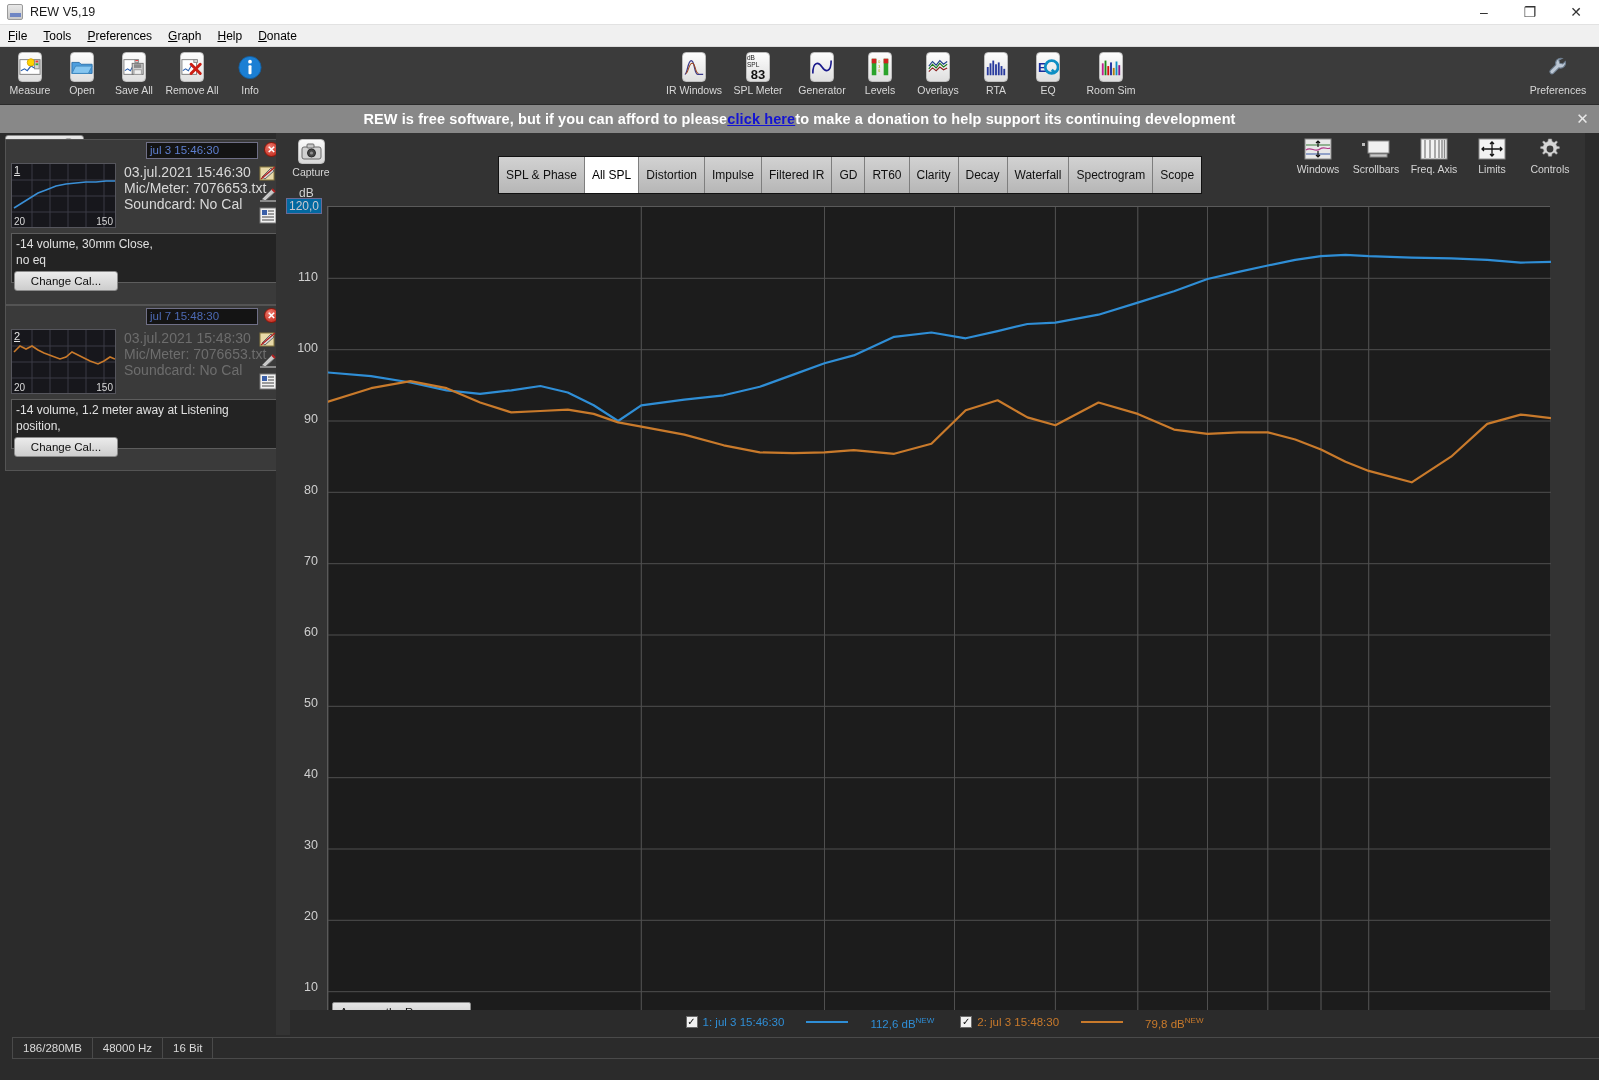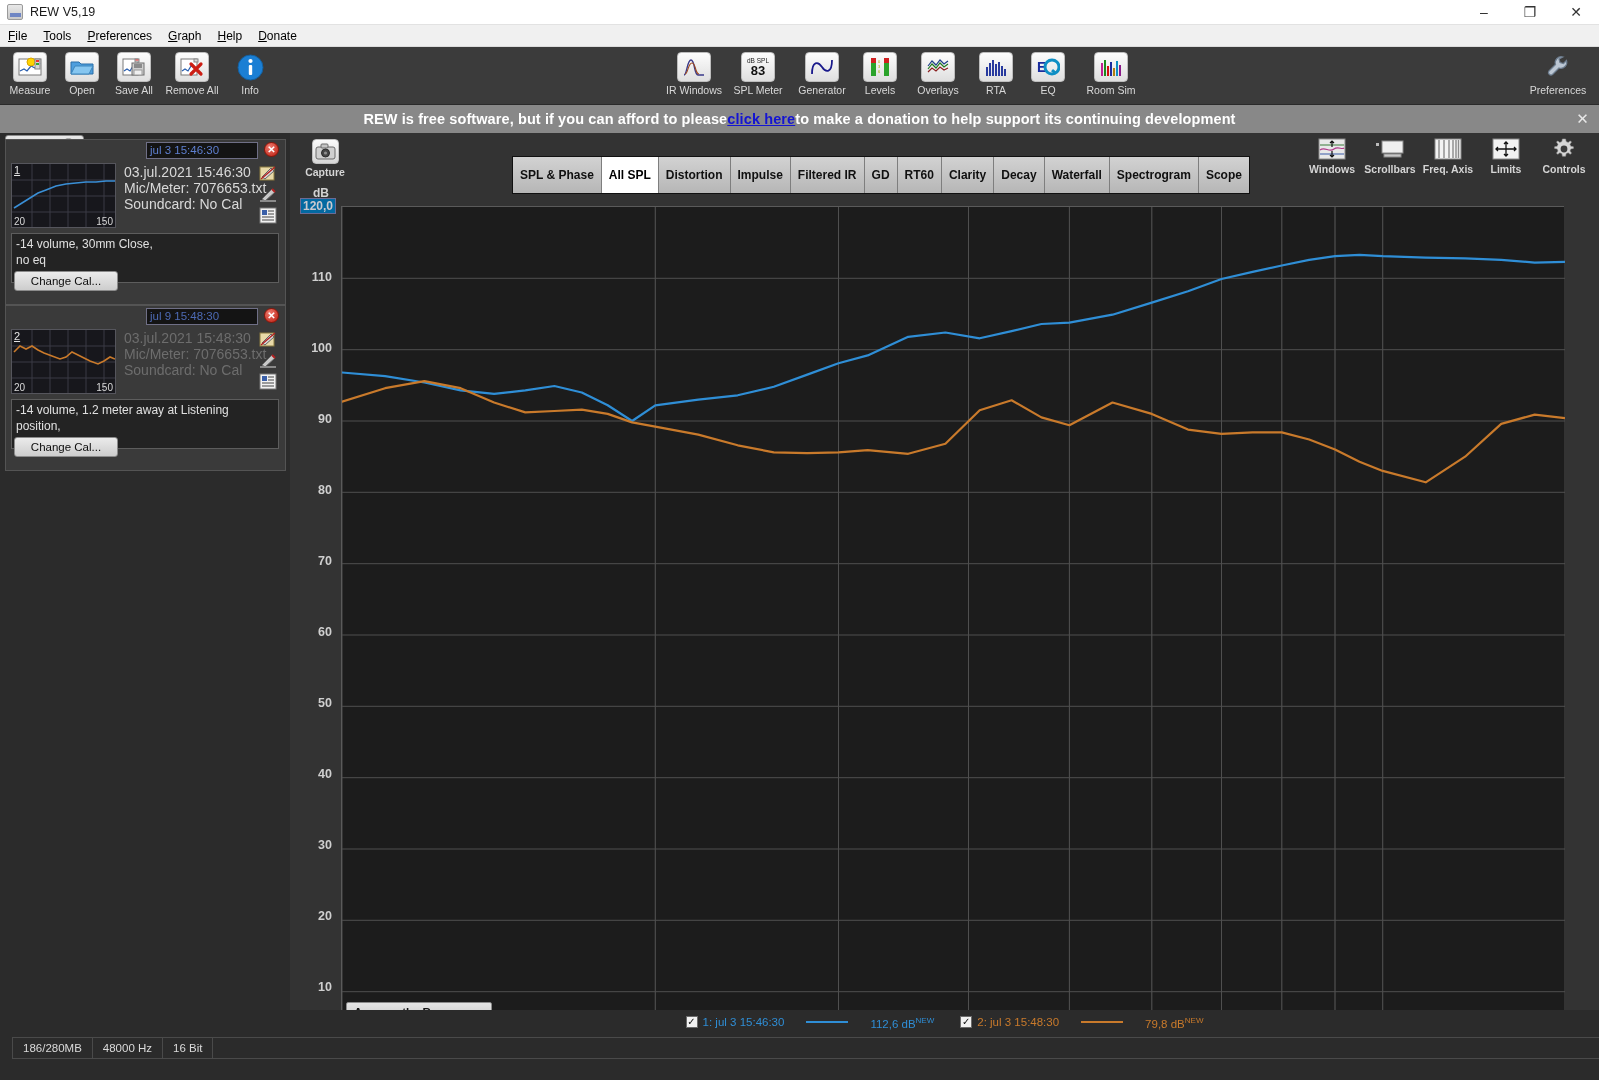--- a/index.html
+++ b/index.html
@@ -53,21 +53,21 @@
     position: absolute; left: 0; top: 47px; width: 1599px; height: 58px;
     background: #3b3b3b;
     border-bottom: 1px solid #2a2a2a;
   }
   .tbgroup { position: absolute; top: 2px; display: flex; }
   .tbitem {
     width: 52px; display: flex; flex-direction: column; align-items: center;
     cursor: default; padding-top: 3px;
   }
   .tbitem .glyph {
-    width: 34px; height: 30px; border-radius: 4px;
+    width: 24px; height: 30px; border-radius: 4px;
     background: linear-gradient(#fdfdfd,#dfdfdf);
     border: 1px solid #bdbdbd;
     display: flex; align-items: center; justify-content: center;
     position: relative; overflow: hidden;
   }
   .tbitem .lbl { font-size: 10.5px; color: #d8d8d8; margin-top: 2px; white-space: nowrap; }
   .tbitem.wide { width: 64px; }
   .tbitem.xwide { width: 74px; }
 
   
@@ -147,23 +147,22 @@
   .chgcal {
     position: absolute; left: 8px; bottom: -2px; width: 104px; height: 20px;
     background: linear-gradient(#ebebeb,#cdcdcd);
     border: 1px solid #8b8b8b; border-radius: 3px;
     font-size: 11.5px; color: #0d0d0d;
     display: flex; align-items: center; justify-content: center;
   }
 
   
   #graphpane {
-    position: absolute; left: 290px; top: 133px; width: 1309px; height: 902px;
+    position: absolute; left: 276px; top: 133px; width: 1309px; height: 902px;
     background: #333333;
-    font-weight: bold;
   }
   .capture {
     position: absolute; left: 10px; top: 6px; width: 50px;
     display: flex; flex-direction: column; align-items: center;
   }
   .capture .glyph {
     width: 27px; height: 25px; border-radius: 4px;
     background: linear-gradient(#fafafa,#d8d8d8); border: 1px solid #bfbfbf;
     display: flex; align-items: center; justify-content: center;
   }
@@ -497,21 +496,21 @@
         </div>
       </div>
       <div class="notes">-14 volume, 30mm Close,
  no eq</div>
       <div class="chgcal">Change Cal...</div>
     </div>
   </div>
 
   <div class="meas inactive" style="top:172px; height:166px;">
     <div class="hdr">
-      <div class="namebox">jul 9 15:48:30</div>
+      <div class="namebox">jul 7 15:48:30</div>
       <div class="delbtn">✕</div>
     </div>
     <div class="body">
       <div class="thumb">
         <svg width="105" height="65" viewBox="0 0 105 65" style="position:absolute;left:0;top:0;">
           <g stroke="#3b3b45" stroke-width="1">
             <line x1="20" y1="0" x2="20" y2="65"></line>
               <line x1="38" y1="0" x2="38" y2="65"></line>
             <line x1="56" y1="0" x2="56" y2="65"></line>
               <line x1="74" y1="0" x2="74" y2="65"></line>

